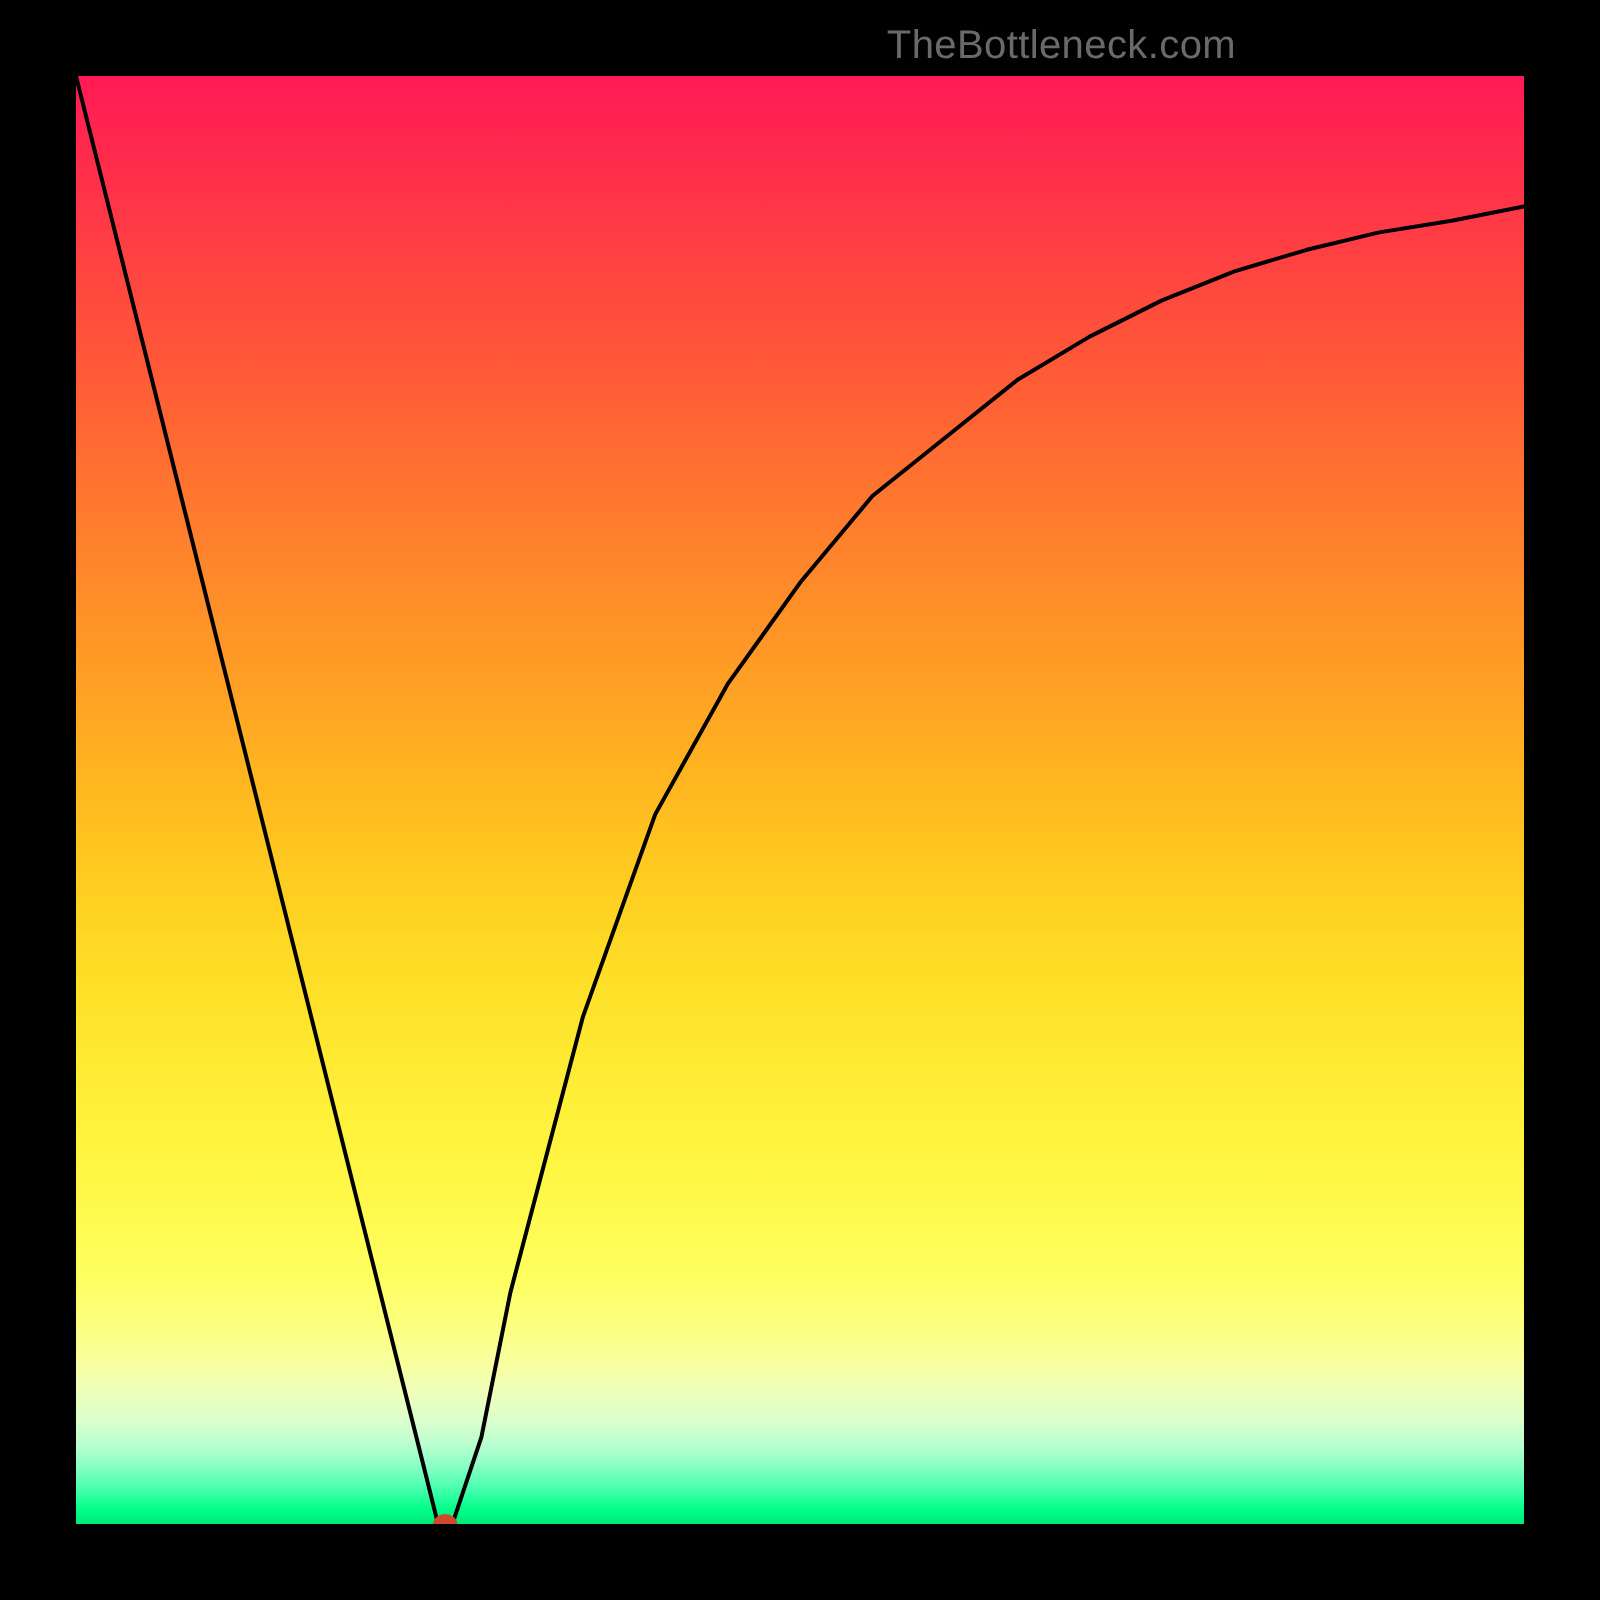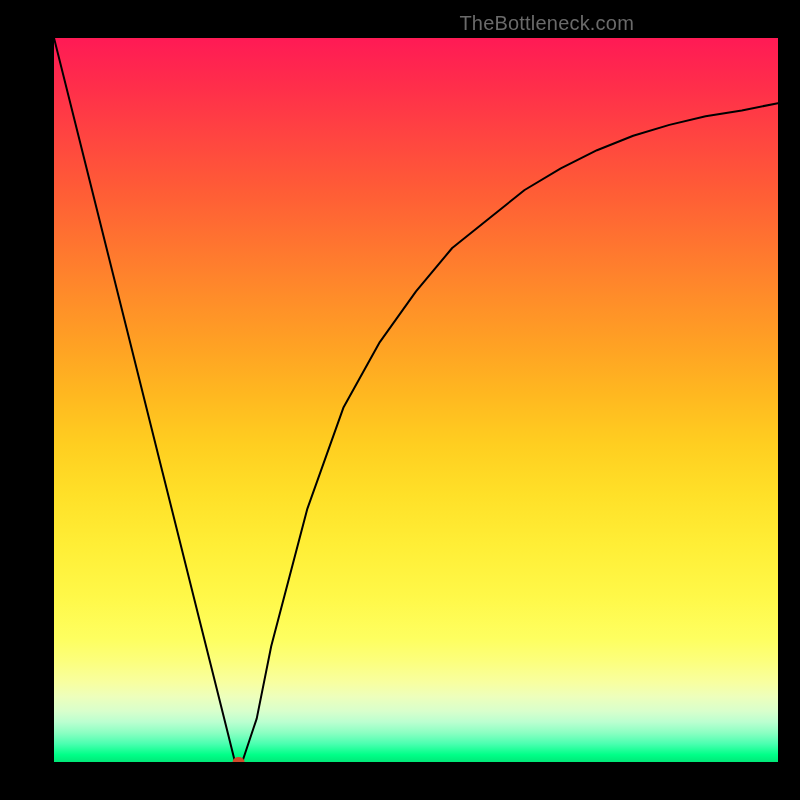--- a/index.html
+++ b/index.html
@@ -2,21 +2,20 @@
 <html><head>
 <meta charset="utf-8">
 <style>
   * { margin: 0; padding: 0; box-sizing: border-box; }
   html, body { width: 800px; height: 800px; overflow: hidden; background: #000; }
   .container {
     width: 656px;
     height: 800px;
     background: #000;
     position: relative;
-    margin-left: 16px;
   }
   .plot-area {
     position: absolute;
     left: 38px;
     top: 38px;
     width: 724px;
     height: 724px;
     background: linear-gradient(to bottom,
       #ff1a55 0%,
       #ff2f4a 7%,

